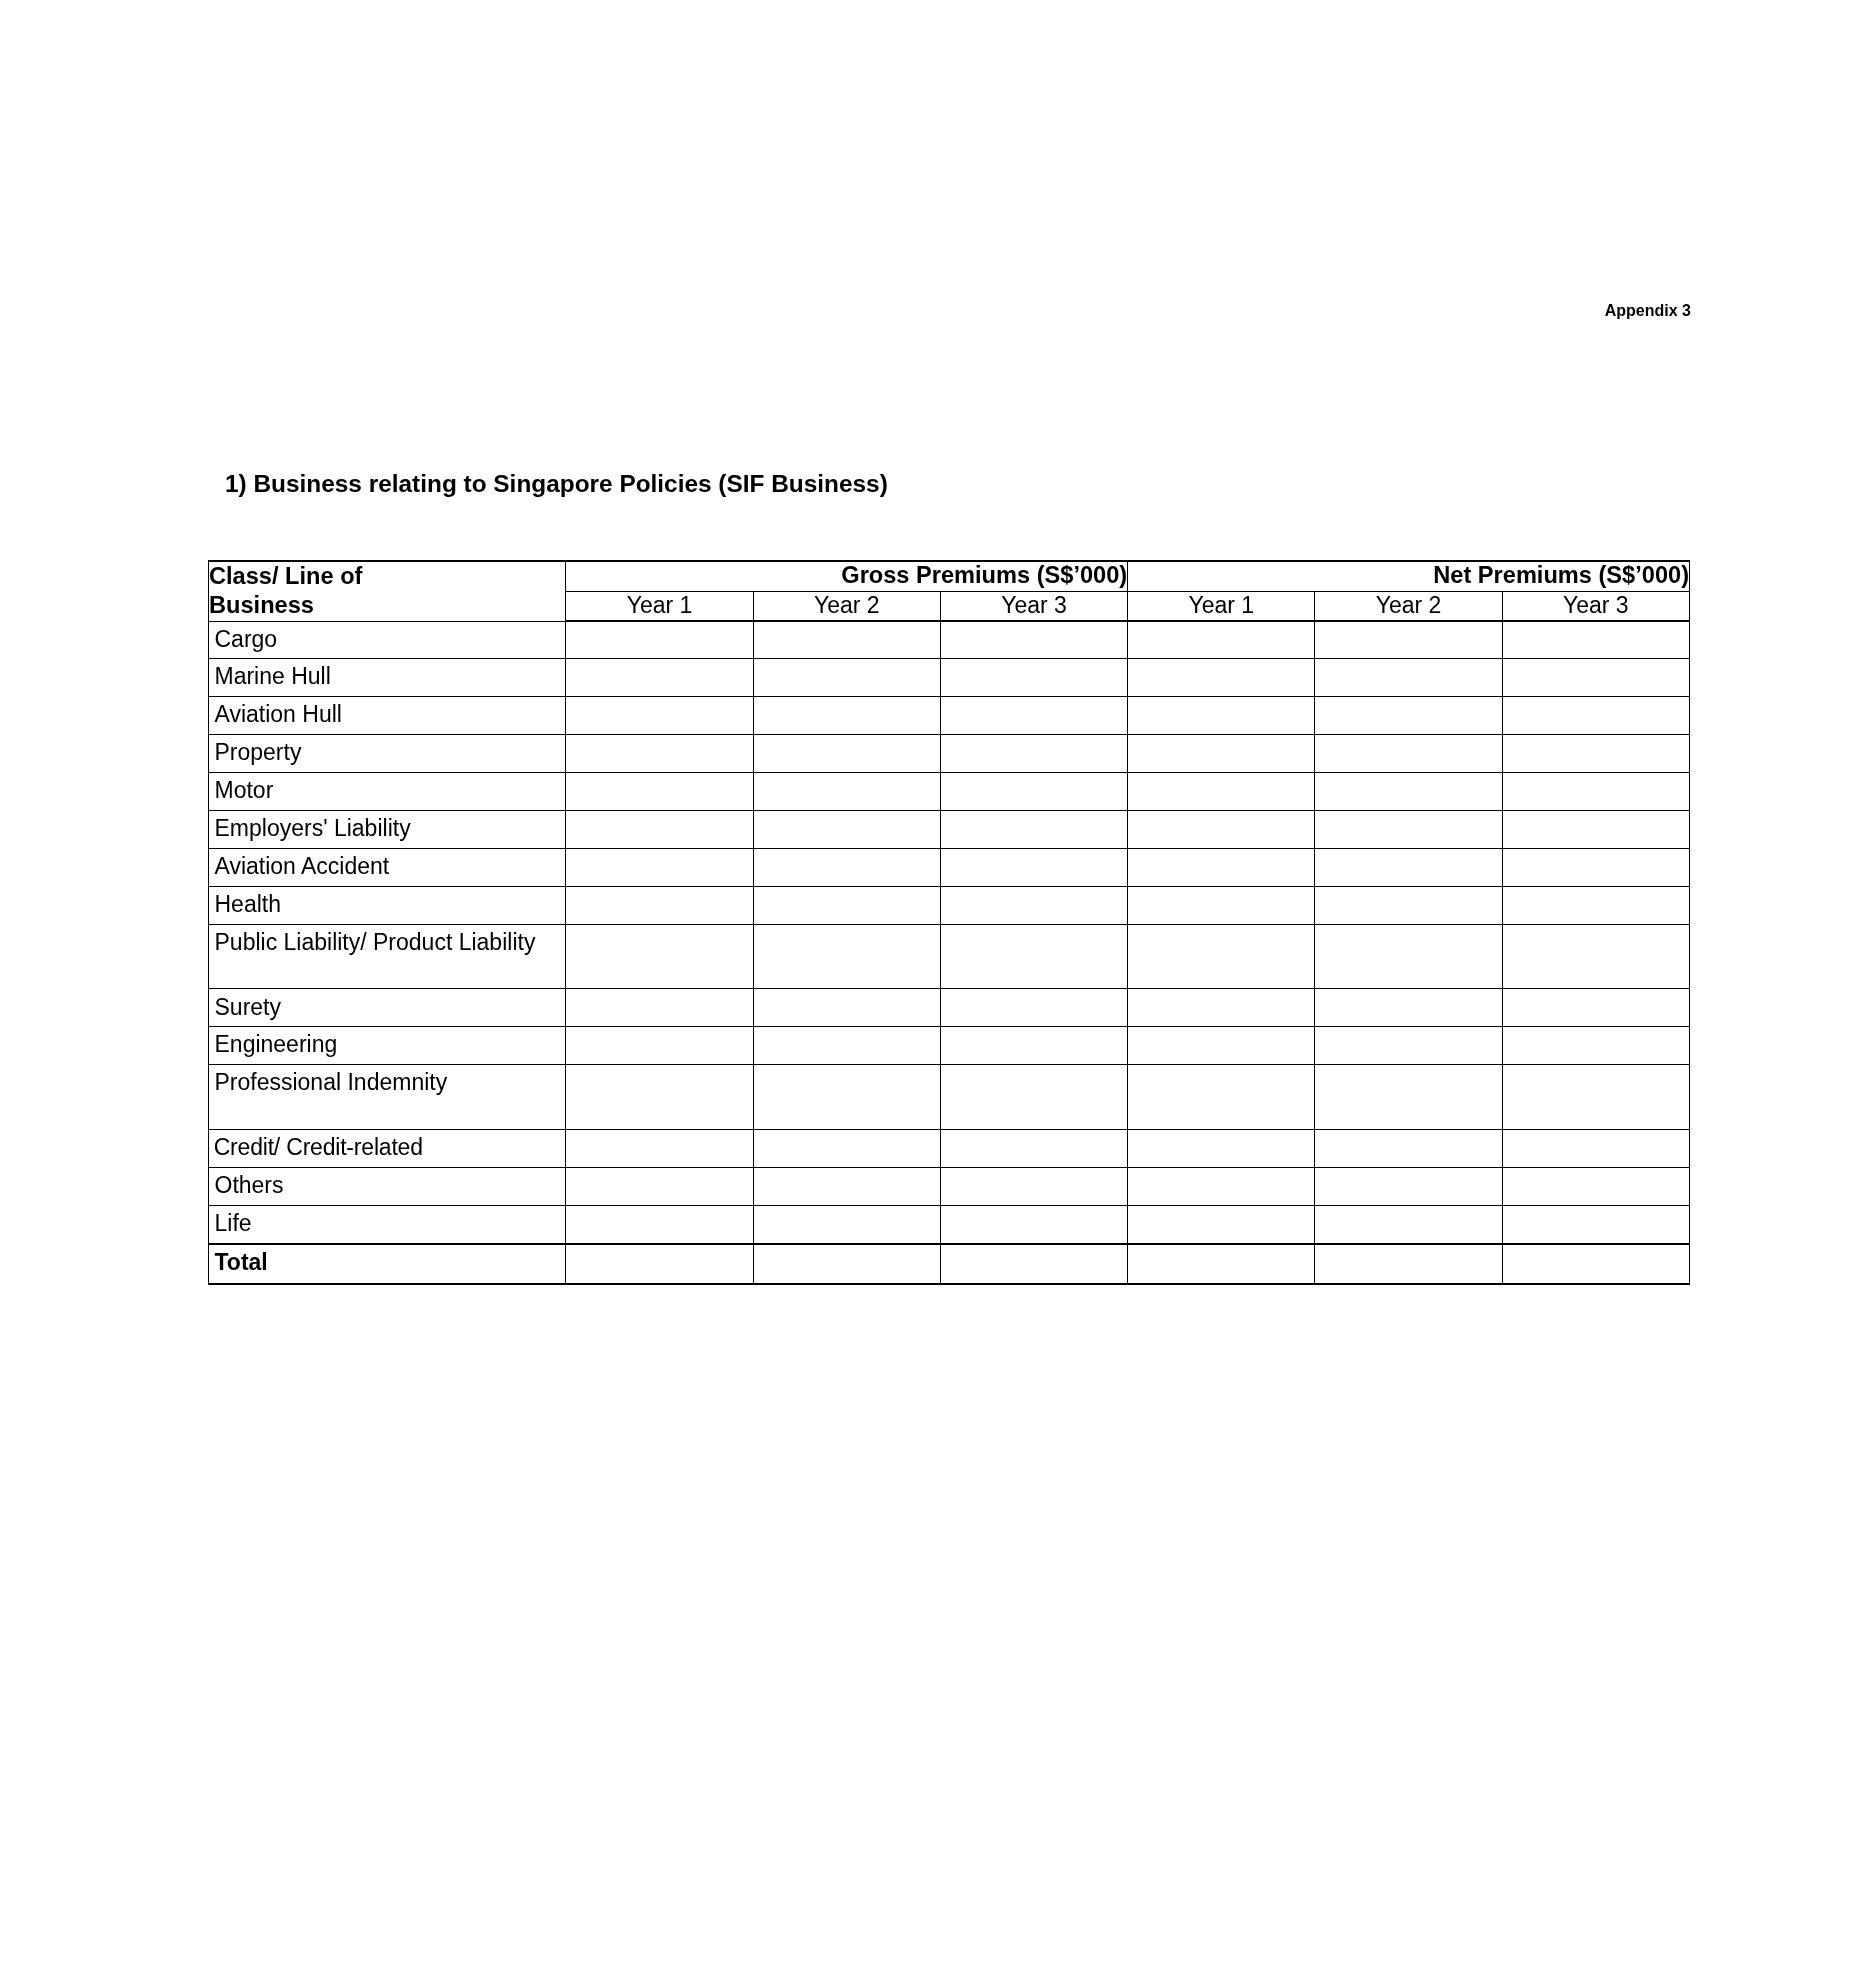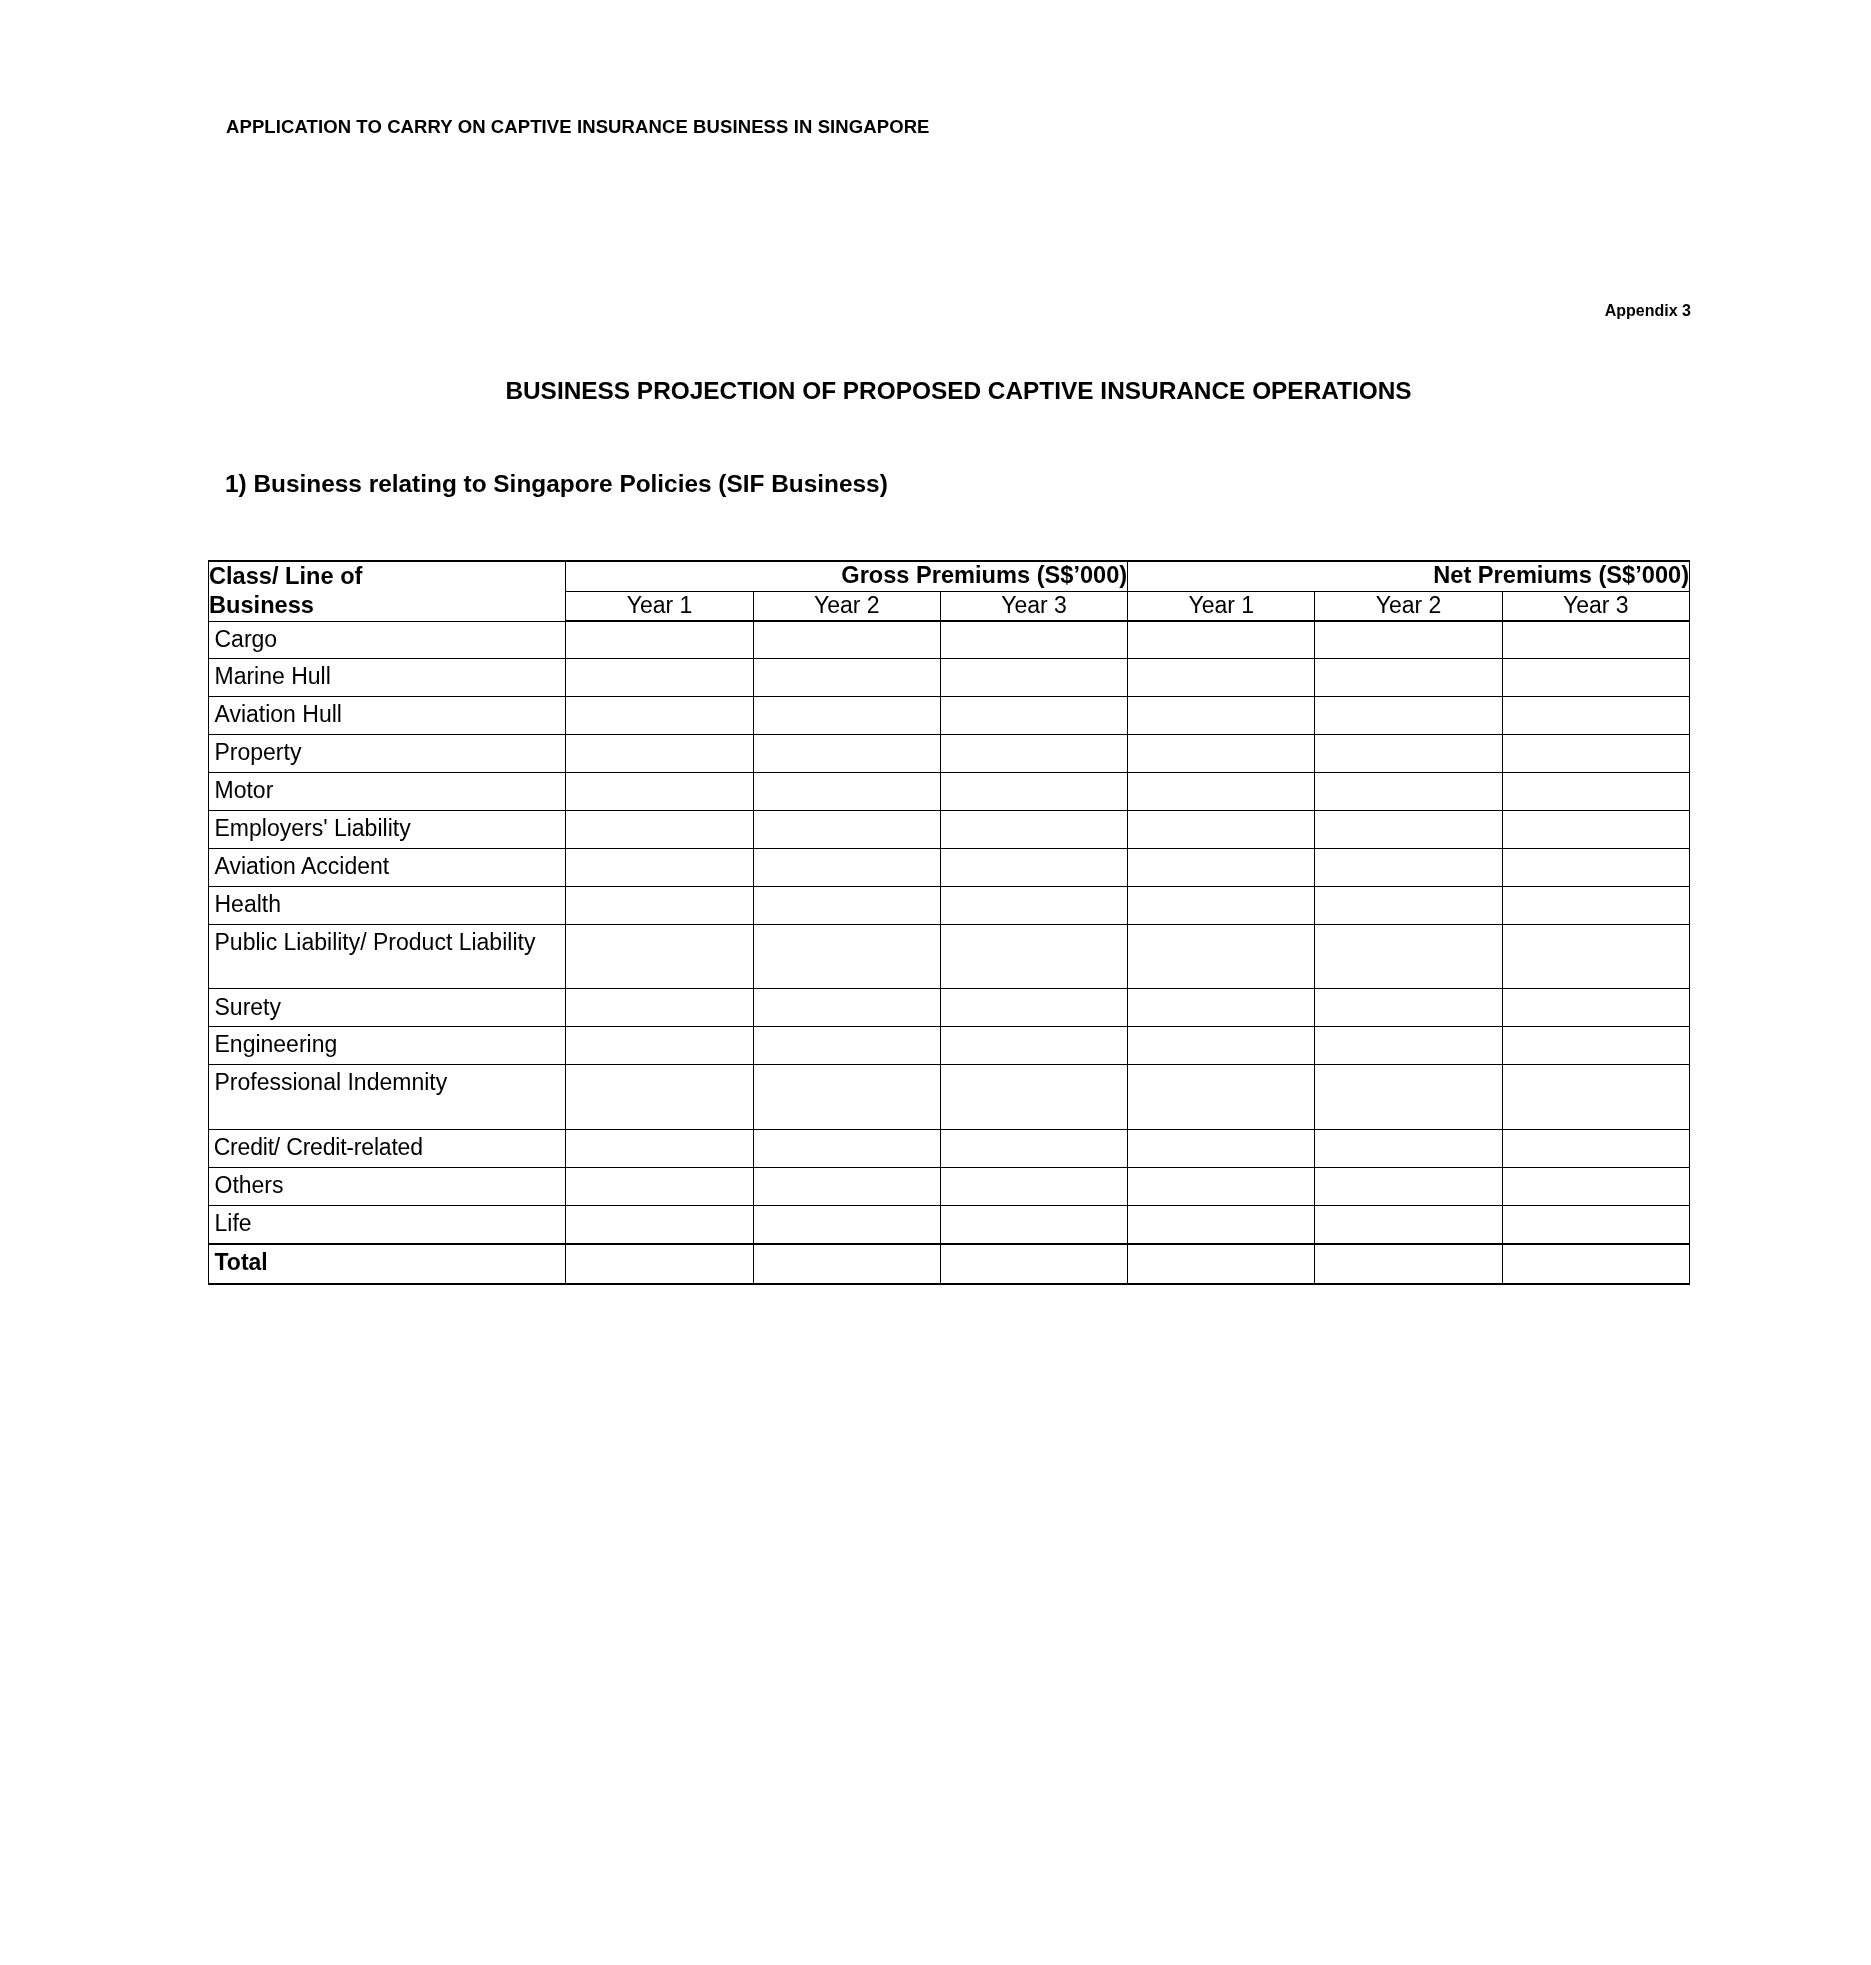--- a/index.html
+++ b/index.html
@@ -132,25 +132,23 @@
     border-bottom-width: 2.8px;
     font-weight: bold;
     height: 31px;
   }
 </style>
 </head>
 <body>
 
 <div class="page">
 
-  <div class="doc-header">APPLICATION TO CARRY ON CAPTIVE INSURANCE BUSINESS IN SINGAPORE</div>
 
   <div class="appendix-label">Appendix 3</div>
 
-  <div class="main-title">BUSINESS PROJECTION OF PROPOSED CAPTIVE INSURANCE OPERATIONS</div>
 
   <div class="section-line">1) Business relating to Singapore Policies (SIF Business)</div>
 
   <table class="premium-table">
     <colgroup>
       <col class="c-class">
         <col class="c-yr">
         <col class="c-yr">
         <col class="c-yr">
       <col class="c-yr">

